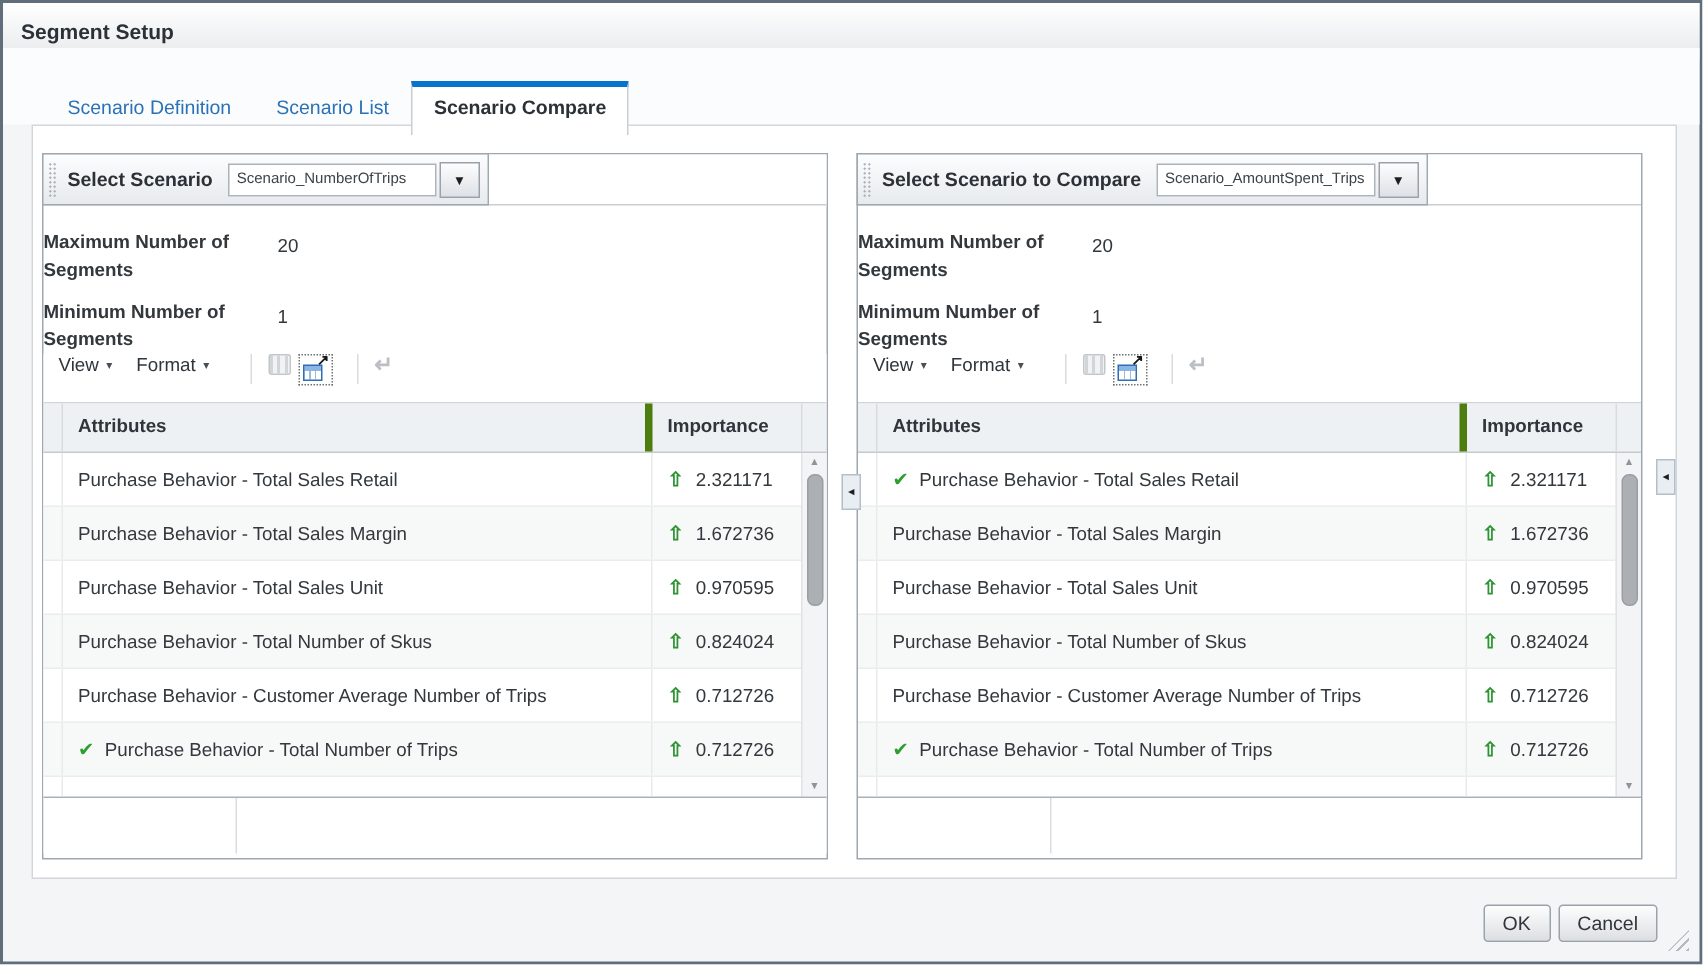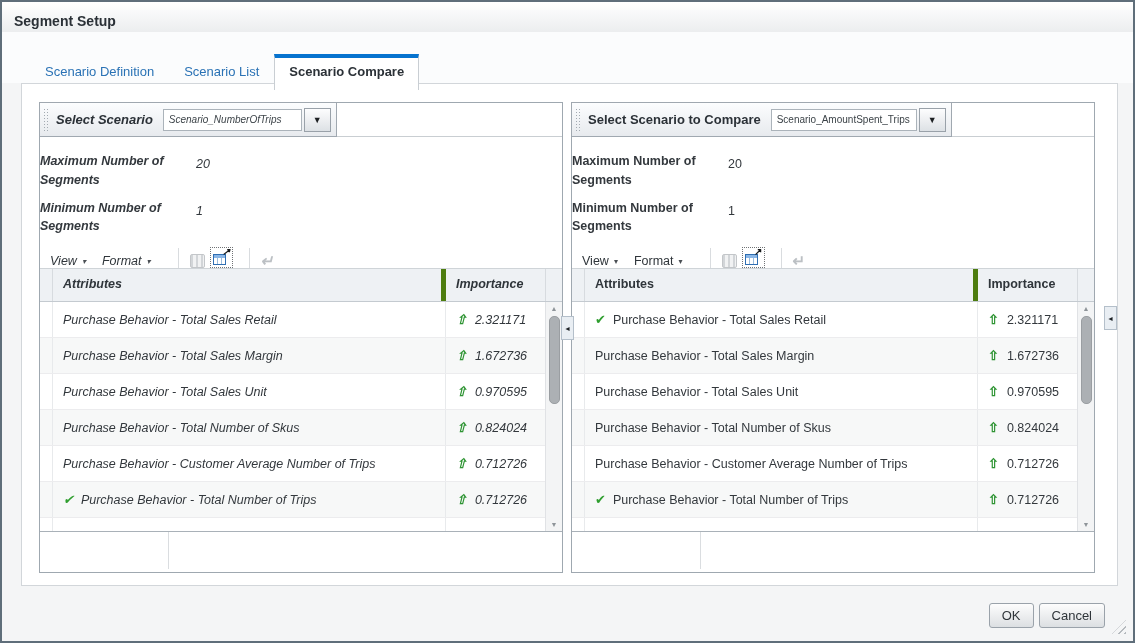--- a/index.html
+++ b/index.html
@@ -14,41 +14,41 @@
 
   .tabs { position:absolute; left:28px; top:52px; display:flex; align-items:flex-end; z-index:3; }
   .tab { color:#2a72b5; font-size:13px; padding:7px 15px 10px; cursor:pointer; }
   .tab.active { background:#fff; border:1px solid #c9ced3; border-top:4px solid #0673cf; border-bottom:none;
                 color:#2b3137; font-weight:bold; padding:6px 14px 11px; margin-bottom:-1px; }
 
   .contentbox { position:absolute; left:19px; top:81px; width:1097px; height:503px; background:#fff;
                 border:1px solid #d2d6da; z-index:1; }
 
   .panel { position:absolute; top:18px; width:524px; height:471px; border:1px solid #9fa8b0; background:#fff; }
-  .panel.left { left:17px;font-style:italic; } .panel.right { left:549px; }
+  .panel.left { left:6px; } .panel.right { left:549px; }
 
   .selbar { height:34px; border-bottom:1px solid #c9ced2; position:relative; background:#fff; }
   .selbox { position:absolute; left:-1px; top:-1px; height:35px; display:inline-flex; align-items:center;
             background:linear-gradient(#fcfdfe,#e7eaee); border:1px solid #a0a8b0; padding-right:5px; }
   .gripper { width:6px; height:24px; margin:0 5px 0 3px;
              background-image:radial-gradient(circle,#a3aab1 35%,transparent 40%); background-size:3px 3px; }
   .sellabel { font-size:13px; font-weight:bold; color:#2b3137; margin:0 10px 0 2px; white-space:nowrap; }
   .selinput { height:22px; background:#fff; border:1px solid #abb3ba; font-size:10px; color:#3c4348;
               display:flex; align-items:center; padding:0 5px; white-space:nowrap; }
   .selinput.w0 { width:139px; } .selinput.w1 { width:146px; }
   .selbtn { width:27px; height:24px; margin-left:2px; background:linear-gradient(#fdfdfe,#dde1e5);
             border:1px solid #99a1a9; display:flex; align-items:center; justify-content:center;
             font-size:9px; color:#1c1f22; }
 
   .formsec { height:99px; padding-top:15px; }
   .field { display:flex; margin-bottom:9px; }
   .flabel { width:142px; text-align:left; font-weight:bold; font-size:12.5px; color:#33383d; line-height:1.5; }
   .fvalue { margin-left:14px; font-size:12.5px; color:#33383d; padding-top:5px; }
 
-  .ptoolbar { height:33px; border-bottom:1px solid #cfd4d8; display:flex; align-items:flex-end;
+  .ptoolbar { height:33px; border-bottom:1px solid #cfd4d8; display:flex; align-items:flex-start;
               padding-left:10px; background:#fff; }
   .menubtn { font-size:12.5px; color:#2f353a; display:flex; align-items:center; gap:5px; margin-right:16px; cursor:pointer; }
   .caret { font-size:8px; color:#4a4f54; }
   .tsep { width:1px; height:20px; background:#d9dcdf; margin:0 11px; }
   .freeze-ic { width:15px; height:14px; border:1px solid #c3c6c9; border-radius:2px;
                background:repeating-linear-gradient(90deg,#d2d5d8 0 2px,#f1f2f3 2px 5px); }
   .detach-wrap { width:23px; height:21px; border:1px dotted #707376; position:relative; margin:0 5px; }
   .detach-table { position:absolute; left:2px; bottom:2px; width:13px; height:11px; border:1px solid #2f6eb2;
                   background:linear-gradient(#8ab6e6 0 3px, rgba(0,0,0,0) 3px),
                              repeating-linear-gradient(90deg, rgba(0,0,0,0) 0 3px, #9bbcdd 3px 4px), #fff; }

